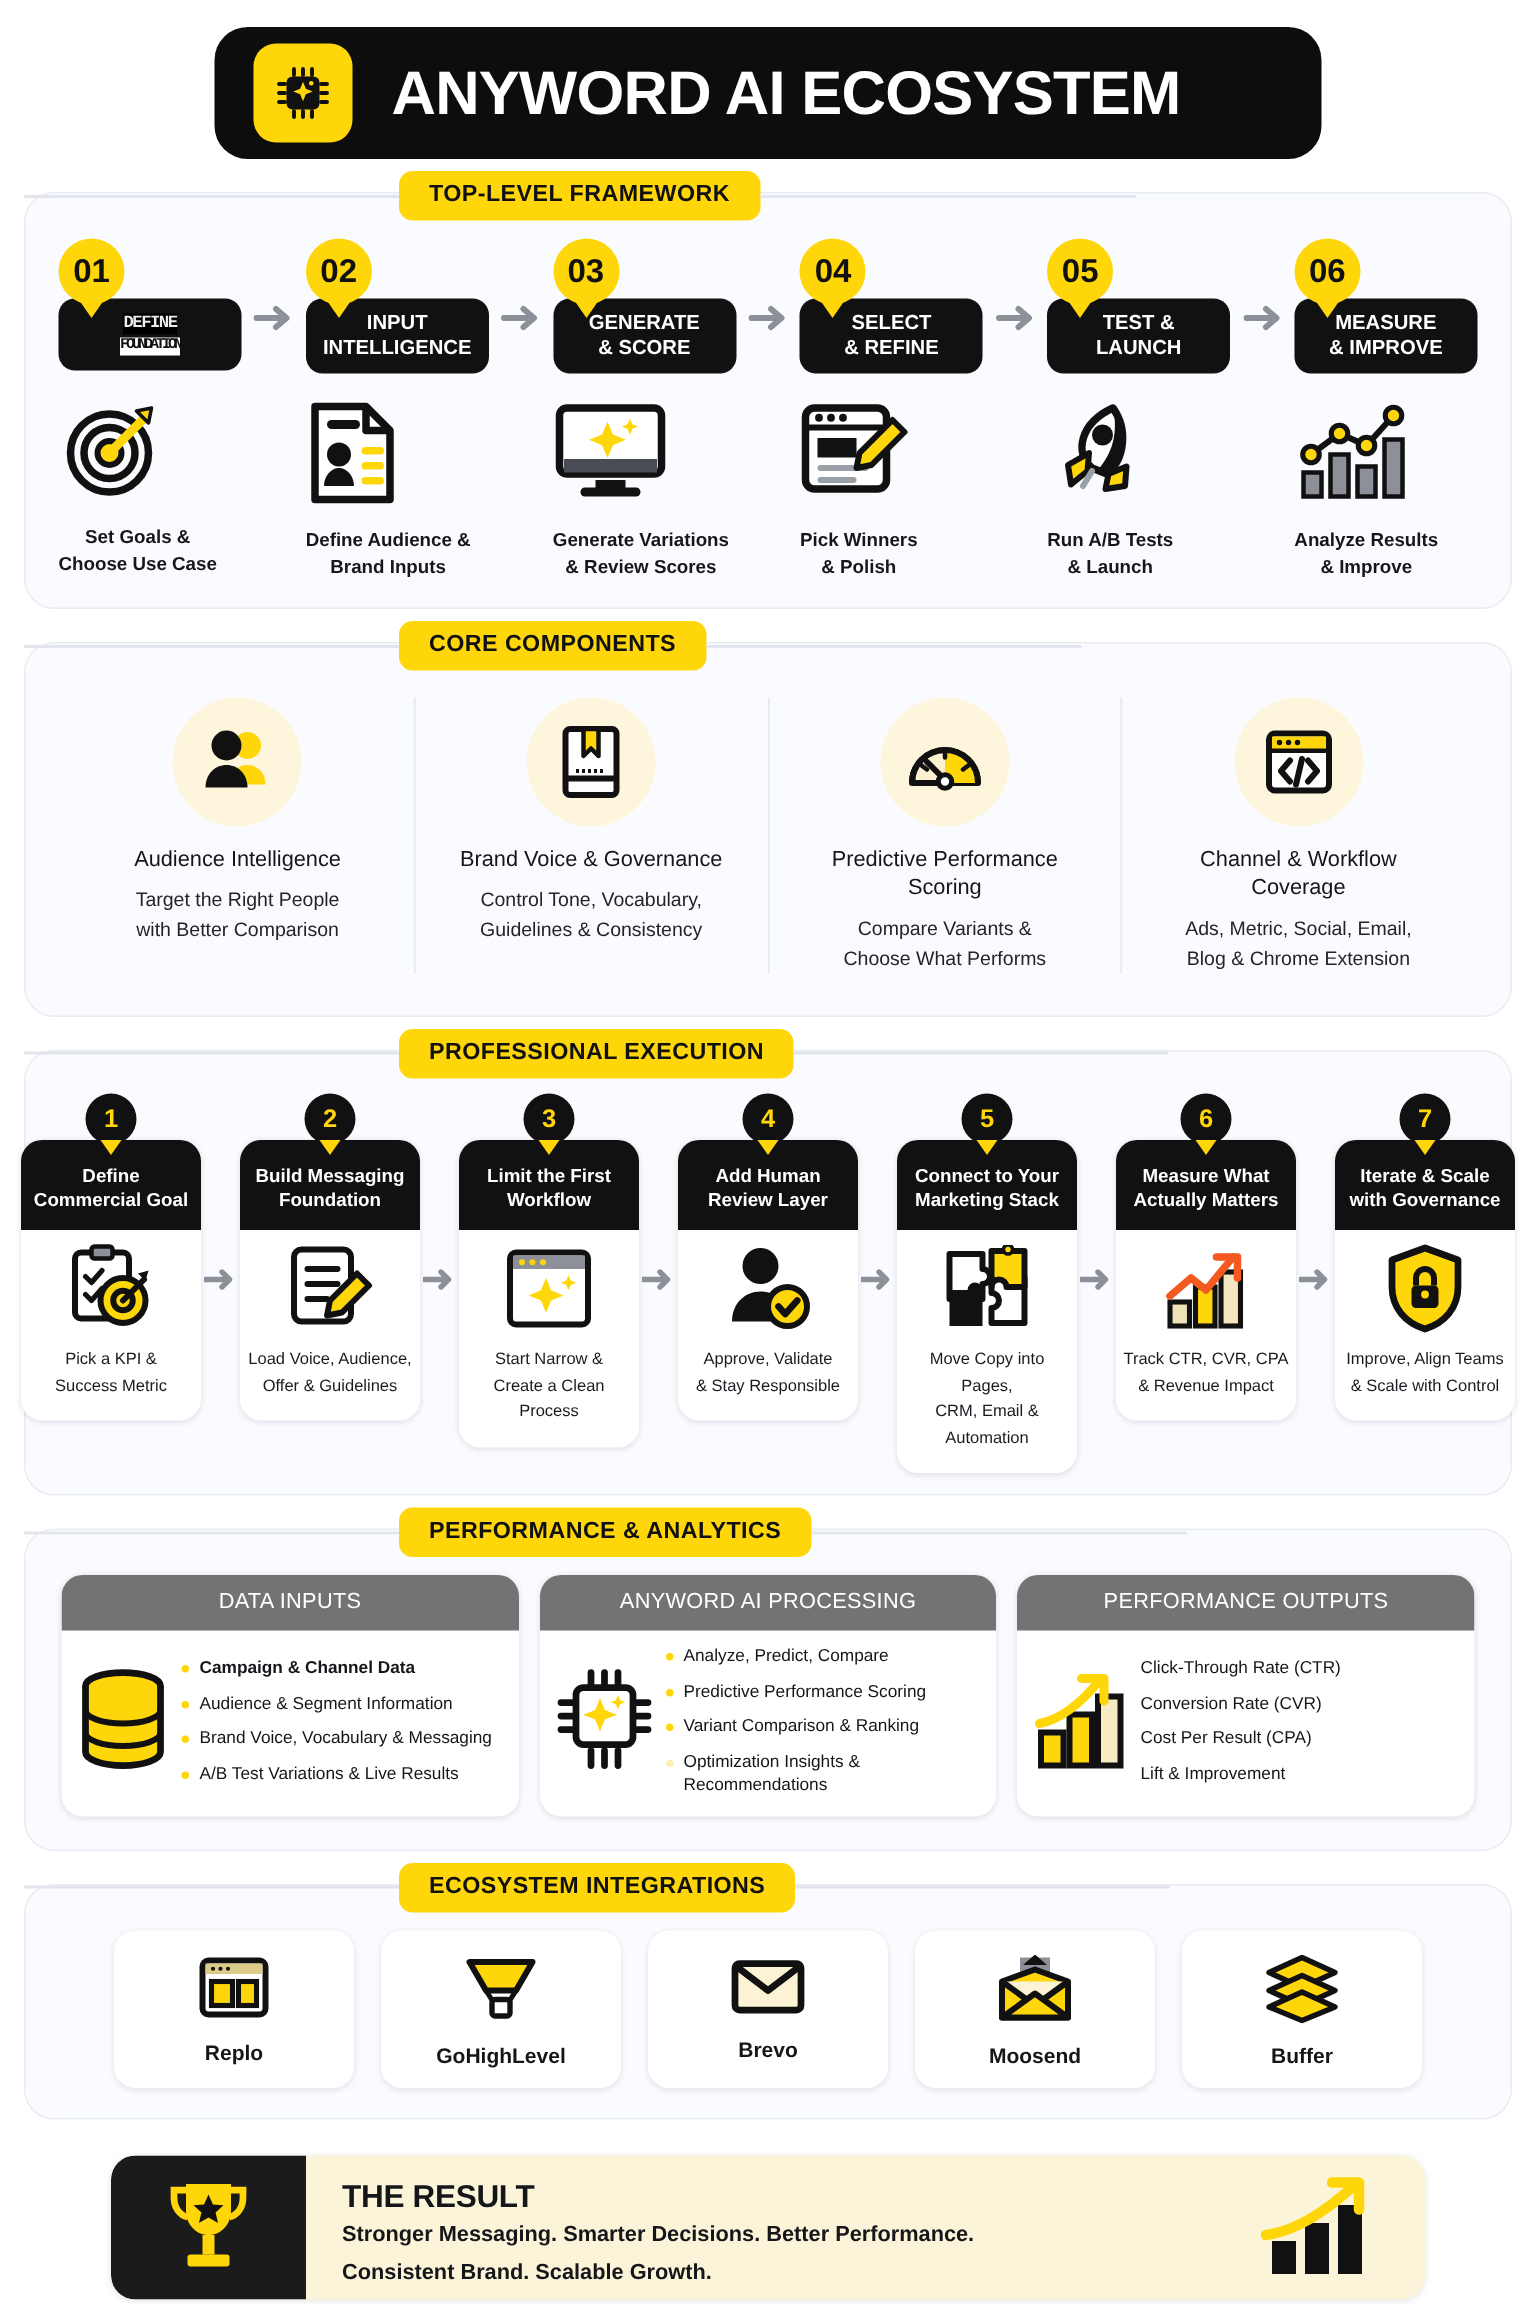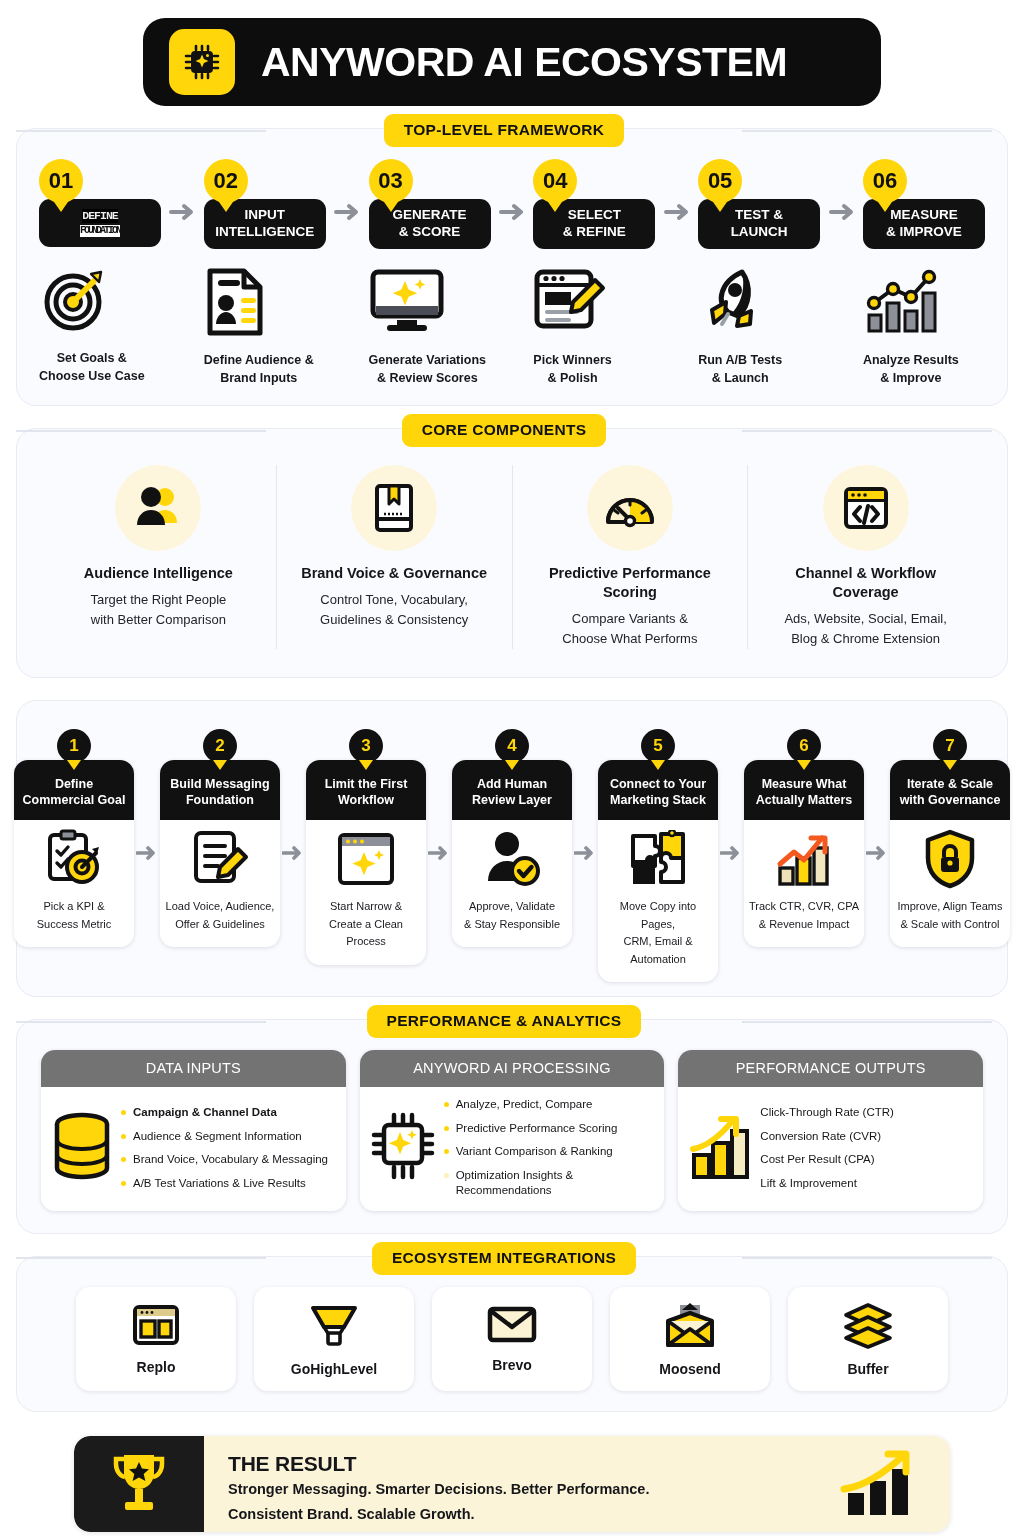--- a/index.html
+++ b/index.html
@@ -29,21 +29,21 @@
   }
   .header-title {
     color:#fff; font-size:41px; font-weight:bold;
     letter-spacing:-0.5px;
   }
 
   
   .section { position:relative; margin-top:22px; }
   .pill-wrap {
     position:absolute; top:-14px; left:0; right:16px;
-    display:flex; align-items:center; justify-content:space-between;
+    display:flex; align-items:center; justify-content:flex-start;
     z-index:5; pointer-events:none;
   }
   .pill-line { height:2px; background:#e3e5ee; width:250px; }
   .pill {
     background:#FFD60A; color:#111;
     font-size:15.5px; font-weight:bold; letter-spacing:0.3px;
     padding:7px 20px 8px; border-radius:9px;
     white-space:nowrap;
   }
   .panel {
@@ -93,21 +93,21 @@
   
   .core-row { display:flex; align-items:stretch; padding:6px 10px 10px; }
   .core-cell { flex:1; display:flex; flex-direction:column; align-items:center; padding:0 12px; }
   .core-cell + .core-cell { border-left:1.5px solid #e4e7f0; }
   .core-icon-circle {
     width:86px; height:86px; border-radius:50%;
     background:#FEF6DC;
     display:flex; align-items:center; justify-content:center;
     margin-bottom:13px;
   }
-  .core-title { font-size:14.5px; font-weight:bold; text-align:center; line-height:1.3; }
+  .core-title { font-size:14.5px; font-weight:normal; text-align:center; line-height:1.3; }
   .core-desc { margin-top:7px; font-size:13px; text-align:center; line-height:1.55; color:#23242a; }
 
   
   .pe-row { display:flex; align-items:flex-start; justify-content:center; padding:0 2px; }
   .pe-card-wrap { width:120px; display:flex; flex-direction:column; align-items:center; }
   .pe-num {
     position:relative; width:34px; height:34px; border-radius:50%;
     background:#111; color:#FFD60A;
     display:flex; align-items:center; justify-content:center;
     font-size:17px; font-weight:bold; z-index:4; margin-bottom:-3px;
@@ -454,30 +454,35 @@
                 <circle cx="17" cy="10" r="1.8" fill="#111"></circle>
                 <circle cx="23" cy="10" r="1.8" fill="#111"></circle>
               <path d="M18 22l-6 7 6 7M30 22l6 7-6 7M26 21l-4 17" fill="none" stroke="#111" stroke-width="4" stroke-linecap="round" stroke-linejoin="round"></path>
             </svg>
           </div>
           <div class="core-title">
             <span>Channel &amp; Workflow</span><br>
             <span>Coverage</span>
           </div>
           <div class="core-desc">
-            <span>Ads, Website, Social, Email,</span><br>
+            <span>Ads, Metric, Social, Email,</span><br>
             <span>Blog &amp; Chrome Extension</span>
           </div>
         </div>
 
       </div>
     </div>
   </div>
 
   <div class="section">
+    <div class="pill-wrap">
+      <div class="pill-line"></div>
+      <div class="pill">PROFESSIONAL EXECUTION</div>
+      <div class="pill-line"></div>
+    </div>
     <div class="panel" style="padding:28px 8px 14px;">
       <div class="pe-row">
 
         <div class="pe-card-wrap">
           <div class="pe-num">1</div>
           <div class="pe-card">
             <div class="pe-head">
               <span><span>Define</span><br>
               <span>Commercial Goal</span></span>
             </div>

